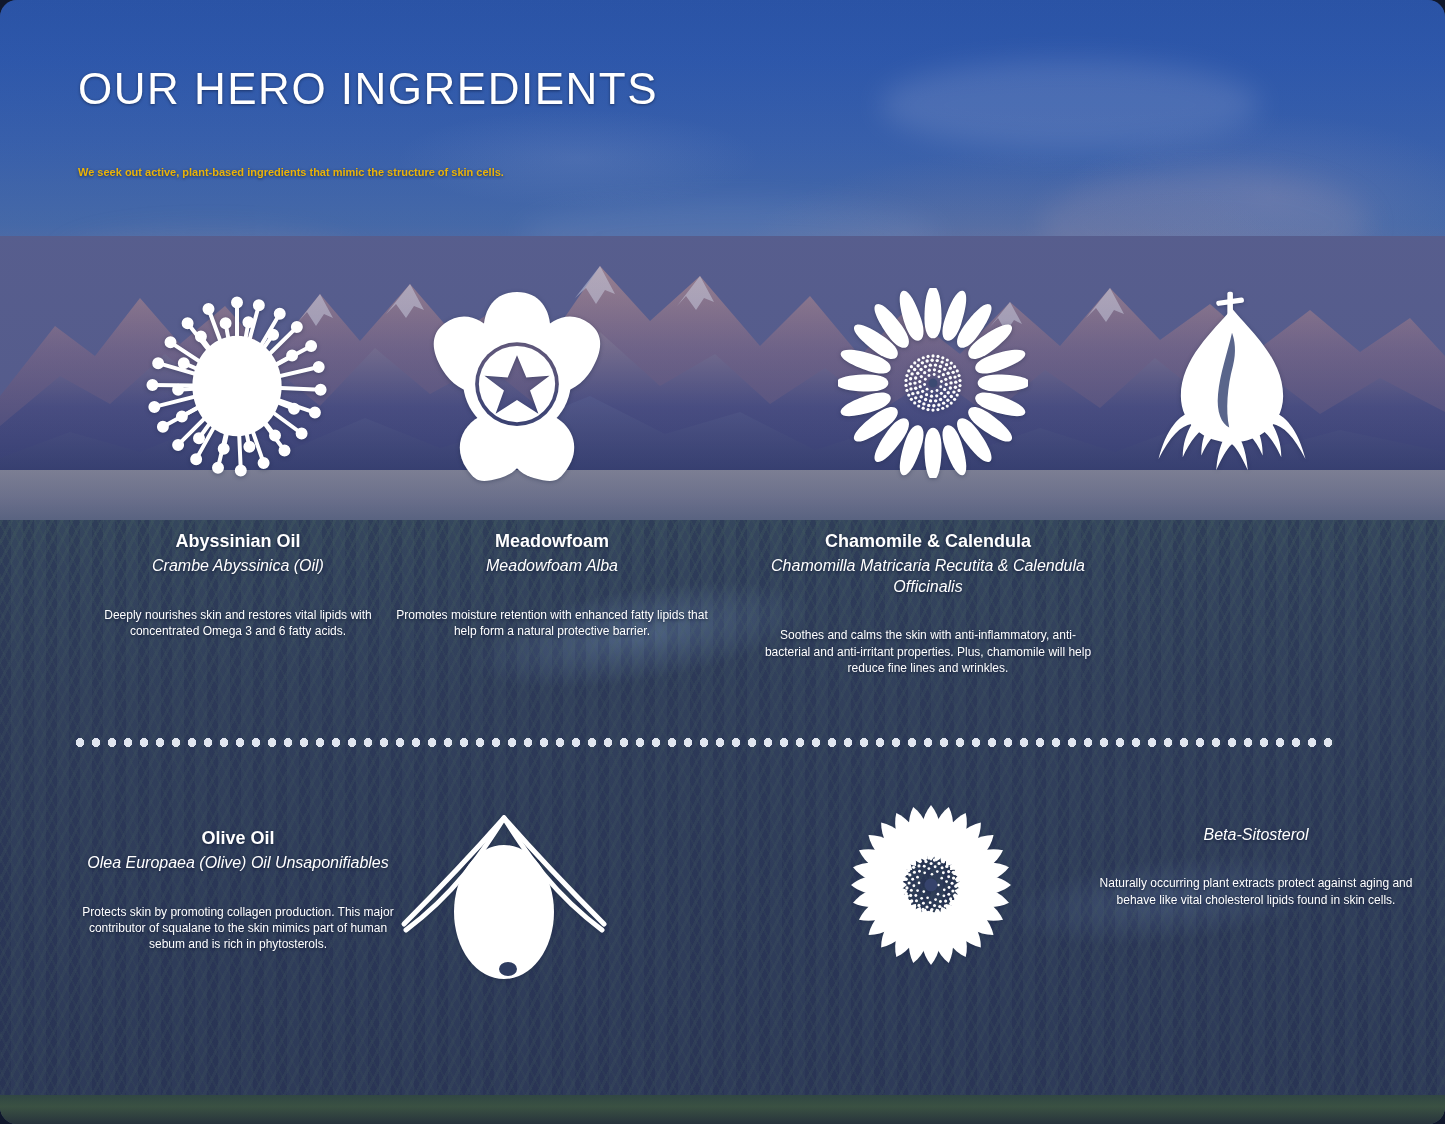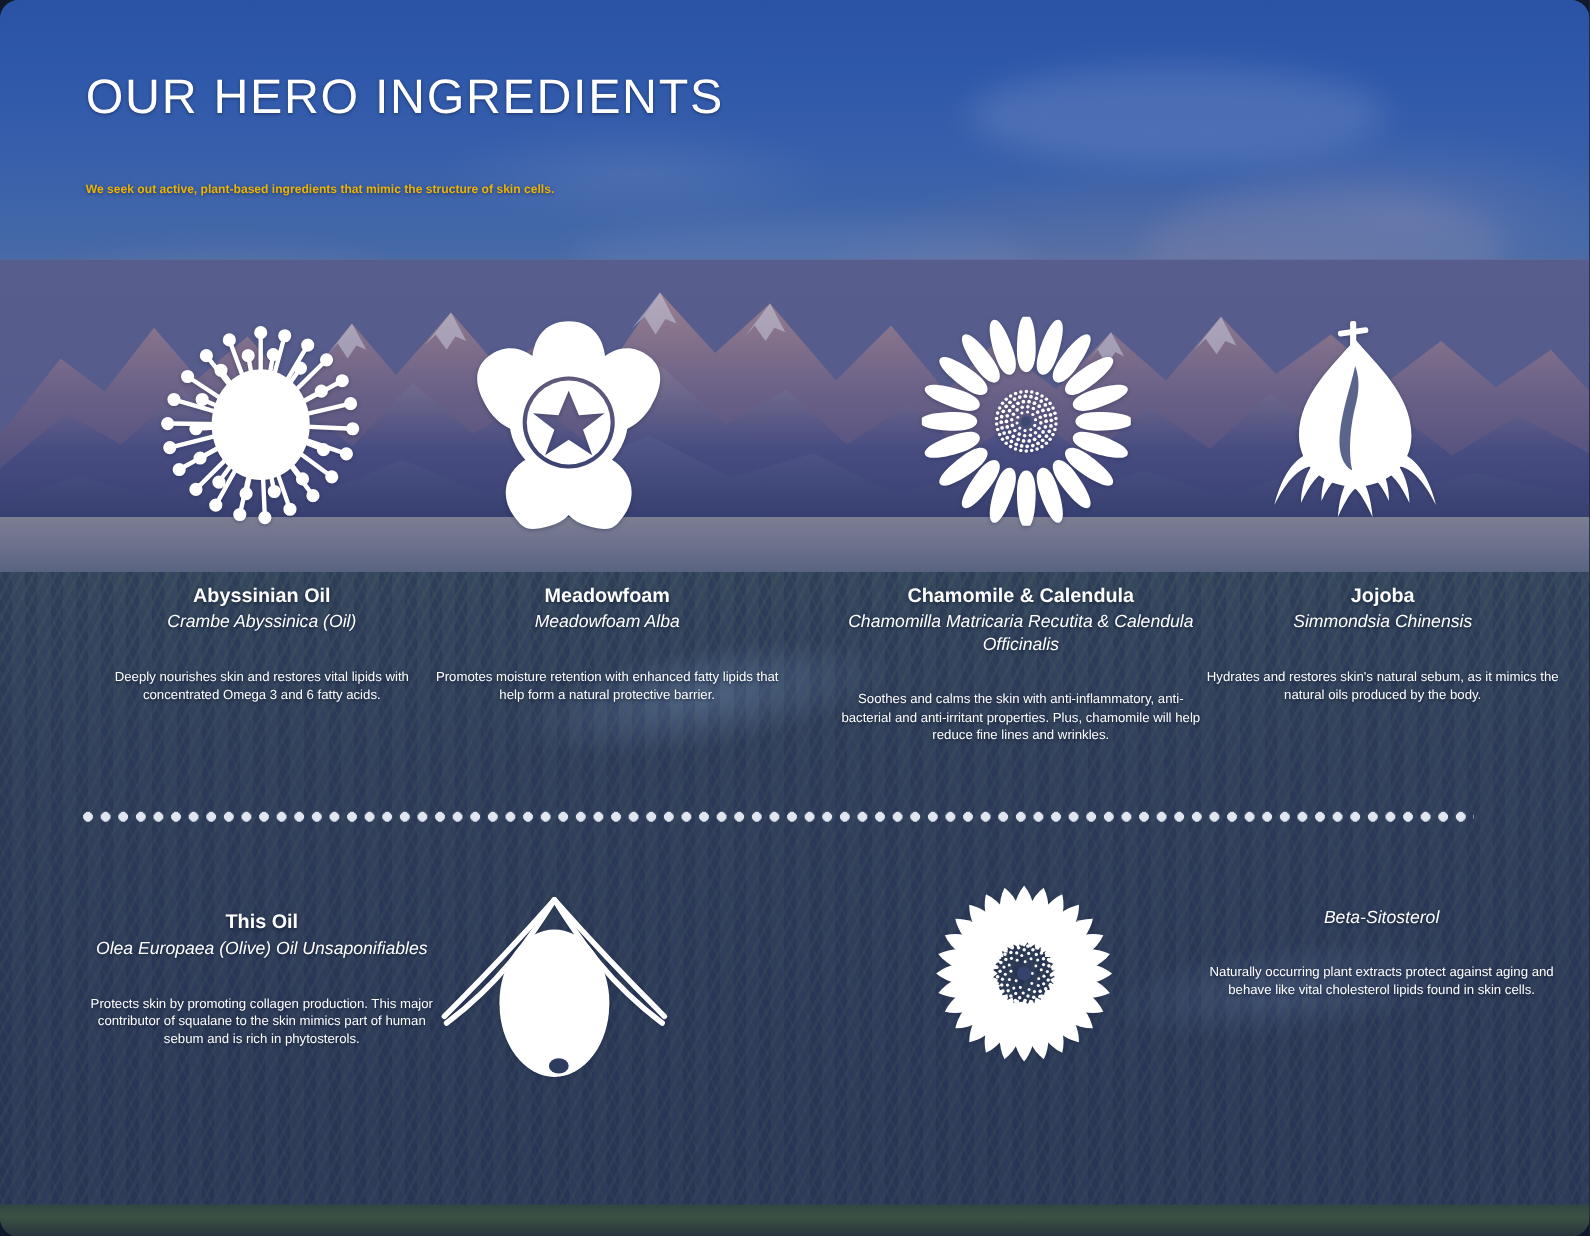--- a/index.html
+++ b/index.html
@@ -495,30 +495,25 @@
       <p class="card-latin">Meadowfoam Alba</p>
       <p class="card-desc">Promotes moisture retention with enhanced fatty lipids that help form a natural protective barrier.</p>
     </div>
 
     <div class="card" style="left:762px; top:527px; width:332px;">
       <p class="card-title">Chamomile &amp; Calendula</p>
       <p class="card-latin">Chamomilla Matricaria Recutita &amp; Calendula Officinalis</p>
       <p class="card-desc">Soothes and calms the skin with anti-inflammatory, anti-bacterial and anti-irritant properties. Plus, chamomile will help reduce fine lines and wrinkles.</p>
     </div>
 
-    <div class="card" style="left:1090px; top:527px; width:334px;">
-      <p class="card-title">Jojoba</p>
-      <p class="card-latin">Simmondsia Chinensis</p>
-      <p class="card-desc">Hydrates and restores skin's natural sebum, as it mimics the natural oils produced by the body.</p>
-    </div>
 
     <div class="divider"></div>
 
     <div class="card" style="left:78px; top:824px; width:320px;">
-      <p class="card-title">This Oil</p>
+      <p class="card-title">Olive Oil</p>
       <p class="card-latin">Olea Europaea (Olive) Oil Unsaponifiables</p>
       <p class="card-desc">Protects skin by promoting collagen production. This major contributor of squalane to the skin mimics part of human sebum and is rich in phytosterols.</p>
     </div>
 
     <div class="icon-slot" style="left:396px; top:812px; width:216px; height:176px;">
       <svg width="216" height="176" viewBox="0 0 216 176">
         <g fill="none" stroke="#ffffff" stroke-width="5" stroke-linecap="round">
           <path d="M108,6 C78,40 44,76 8,112"></path>
           <path d="M108,6 C84,44 58,82 10,118"></path>
           <path d="M108,6 C138,40 172,76 208,112"></path>

